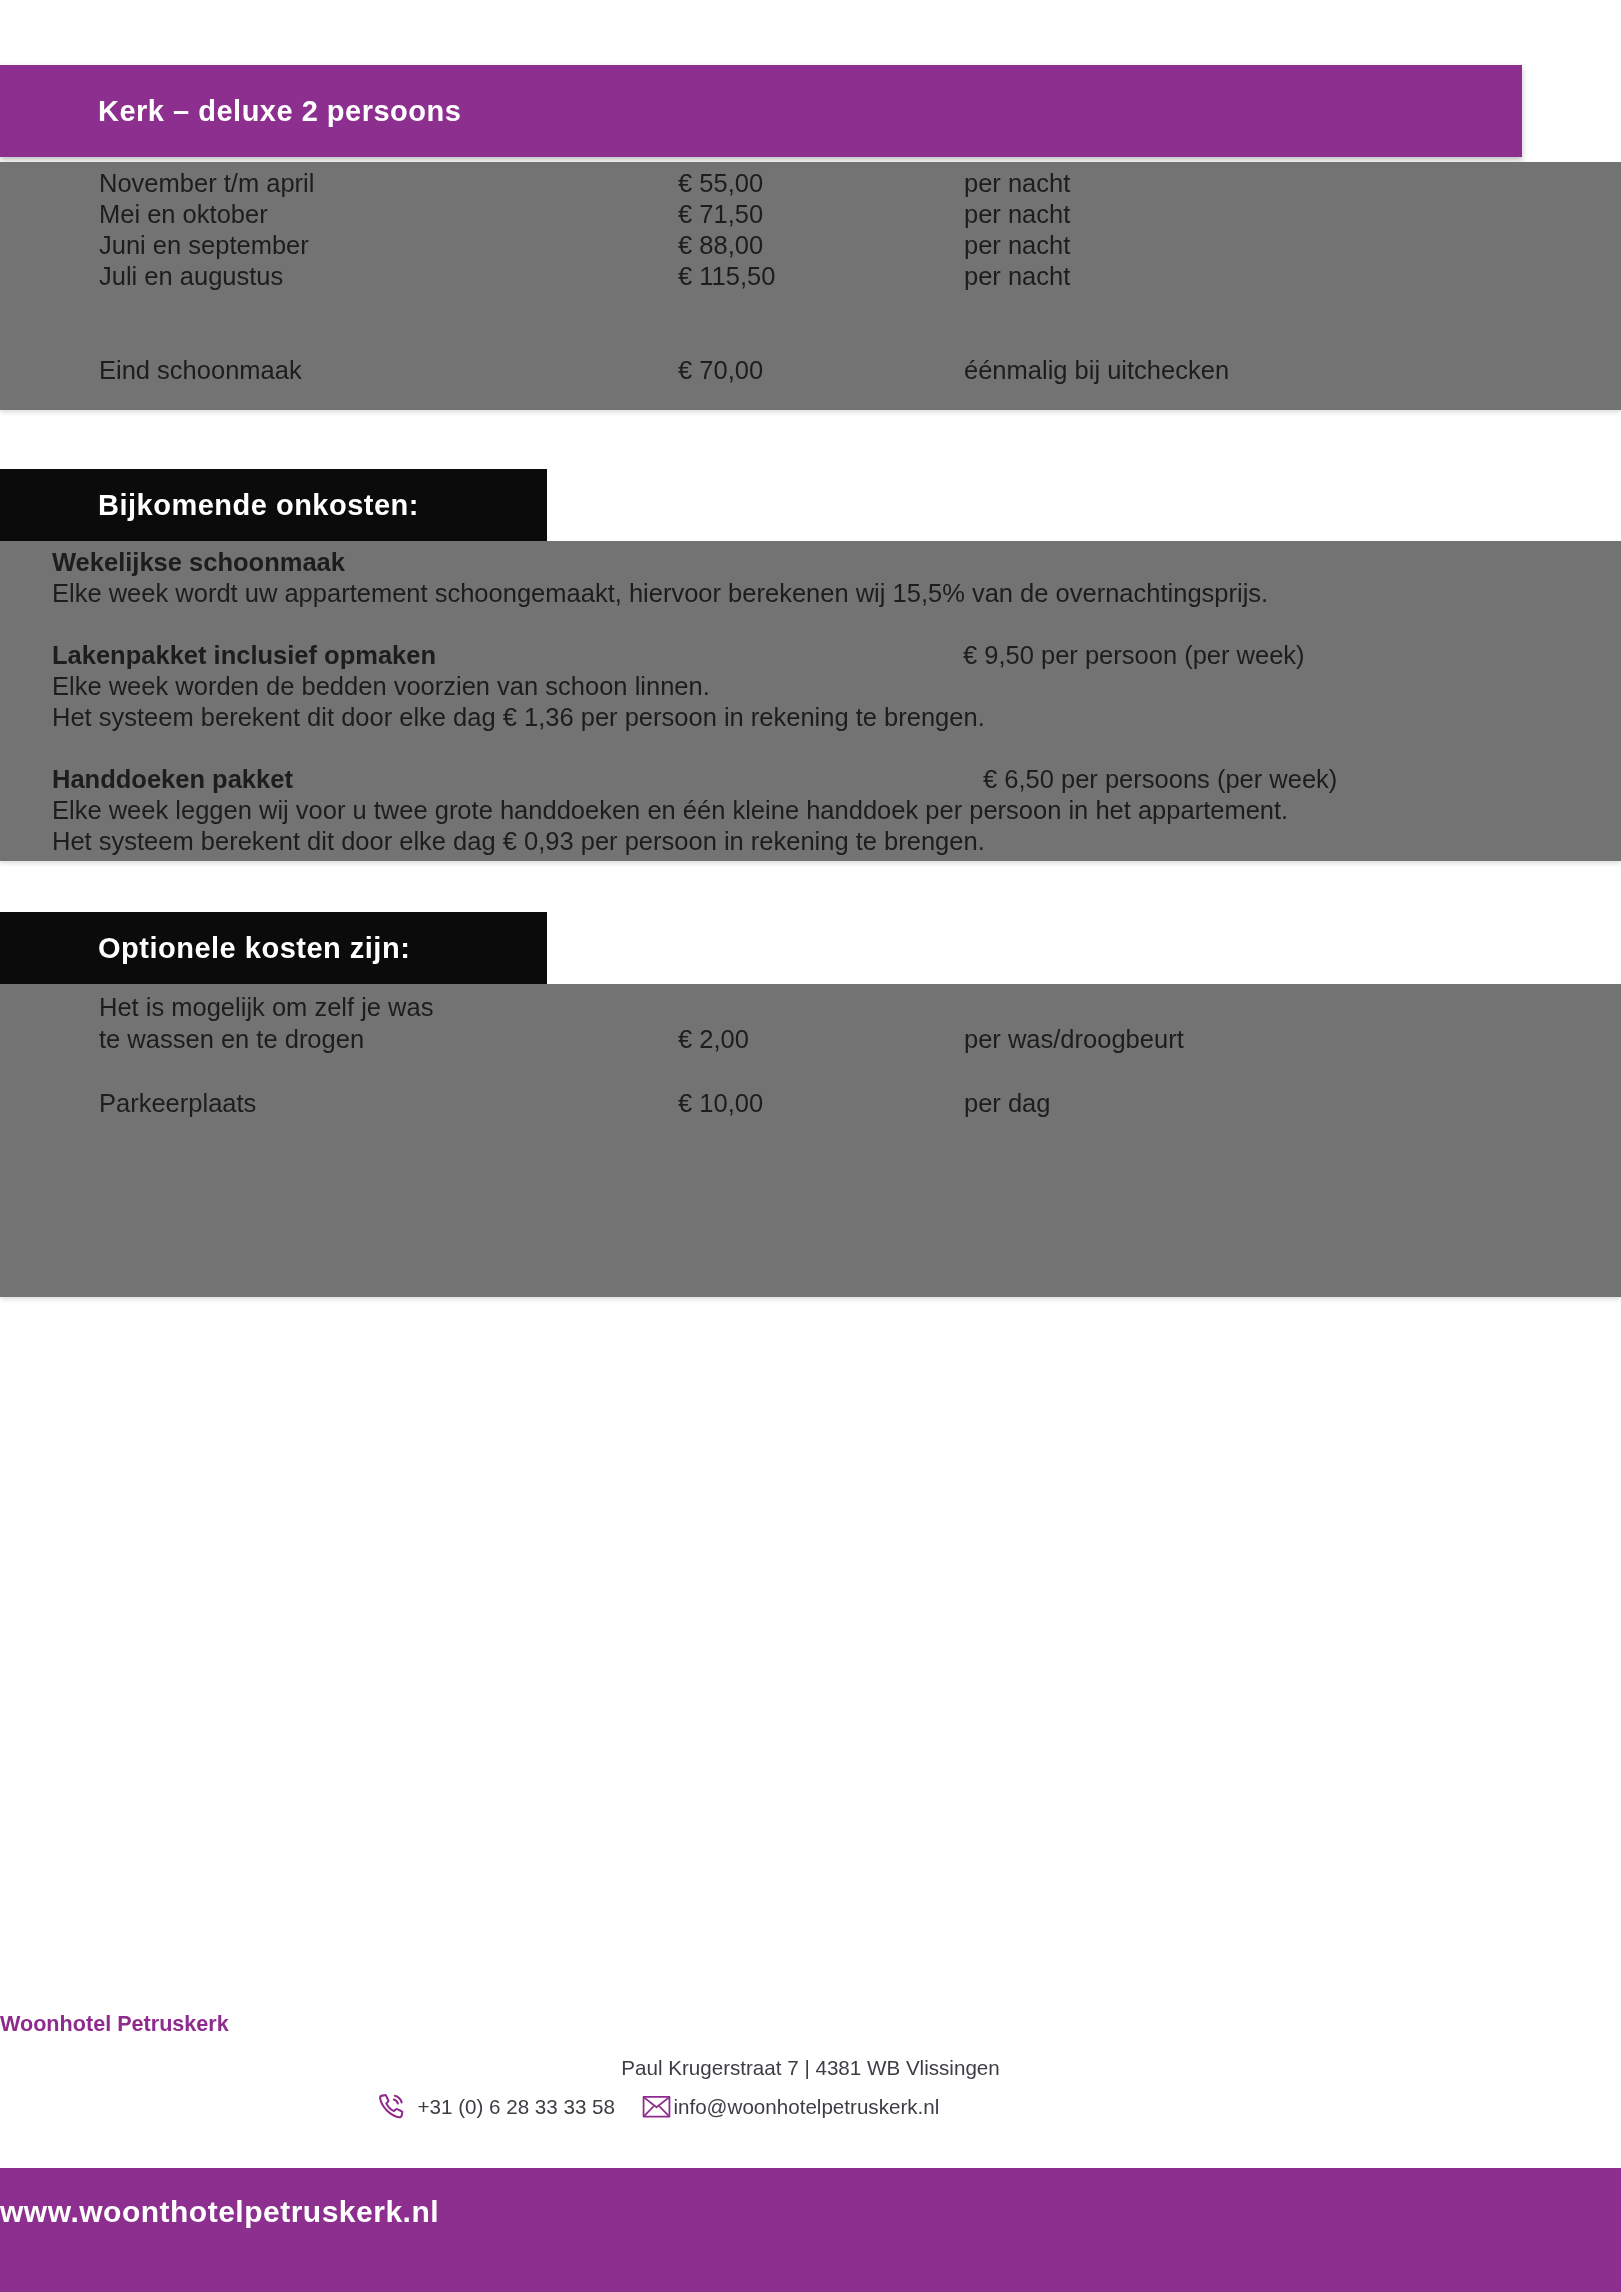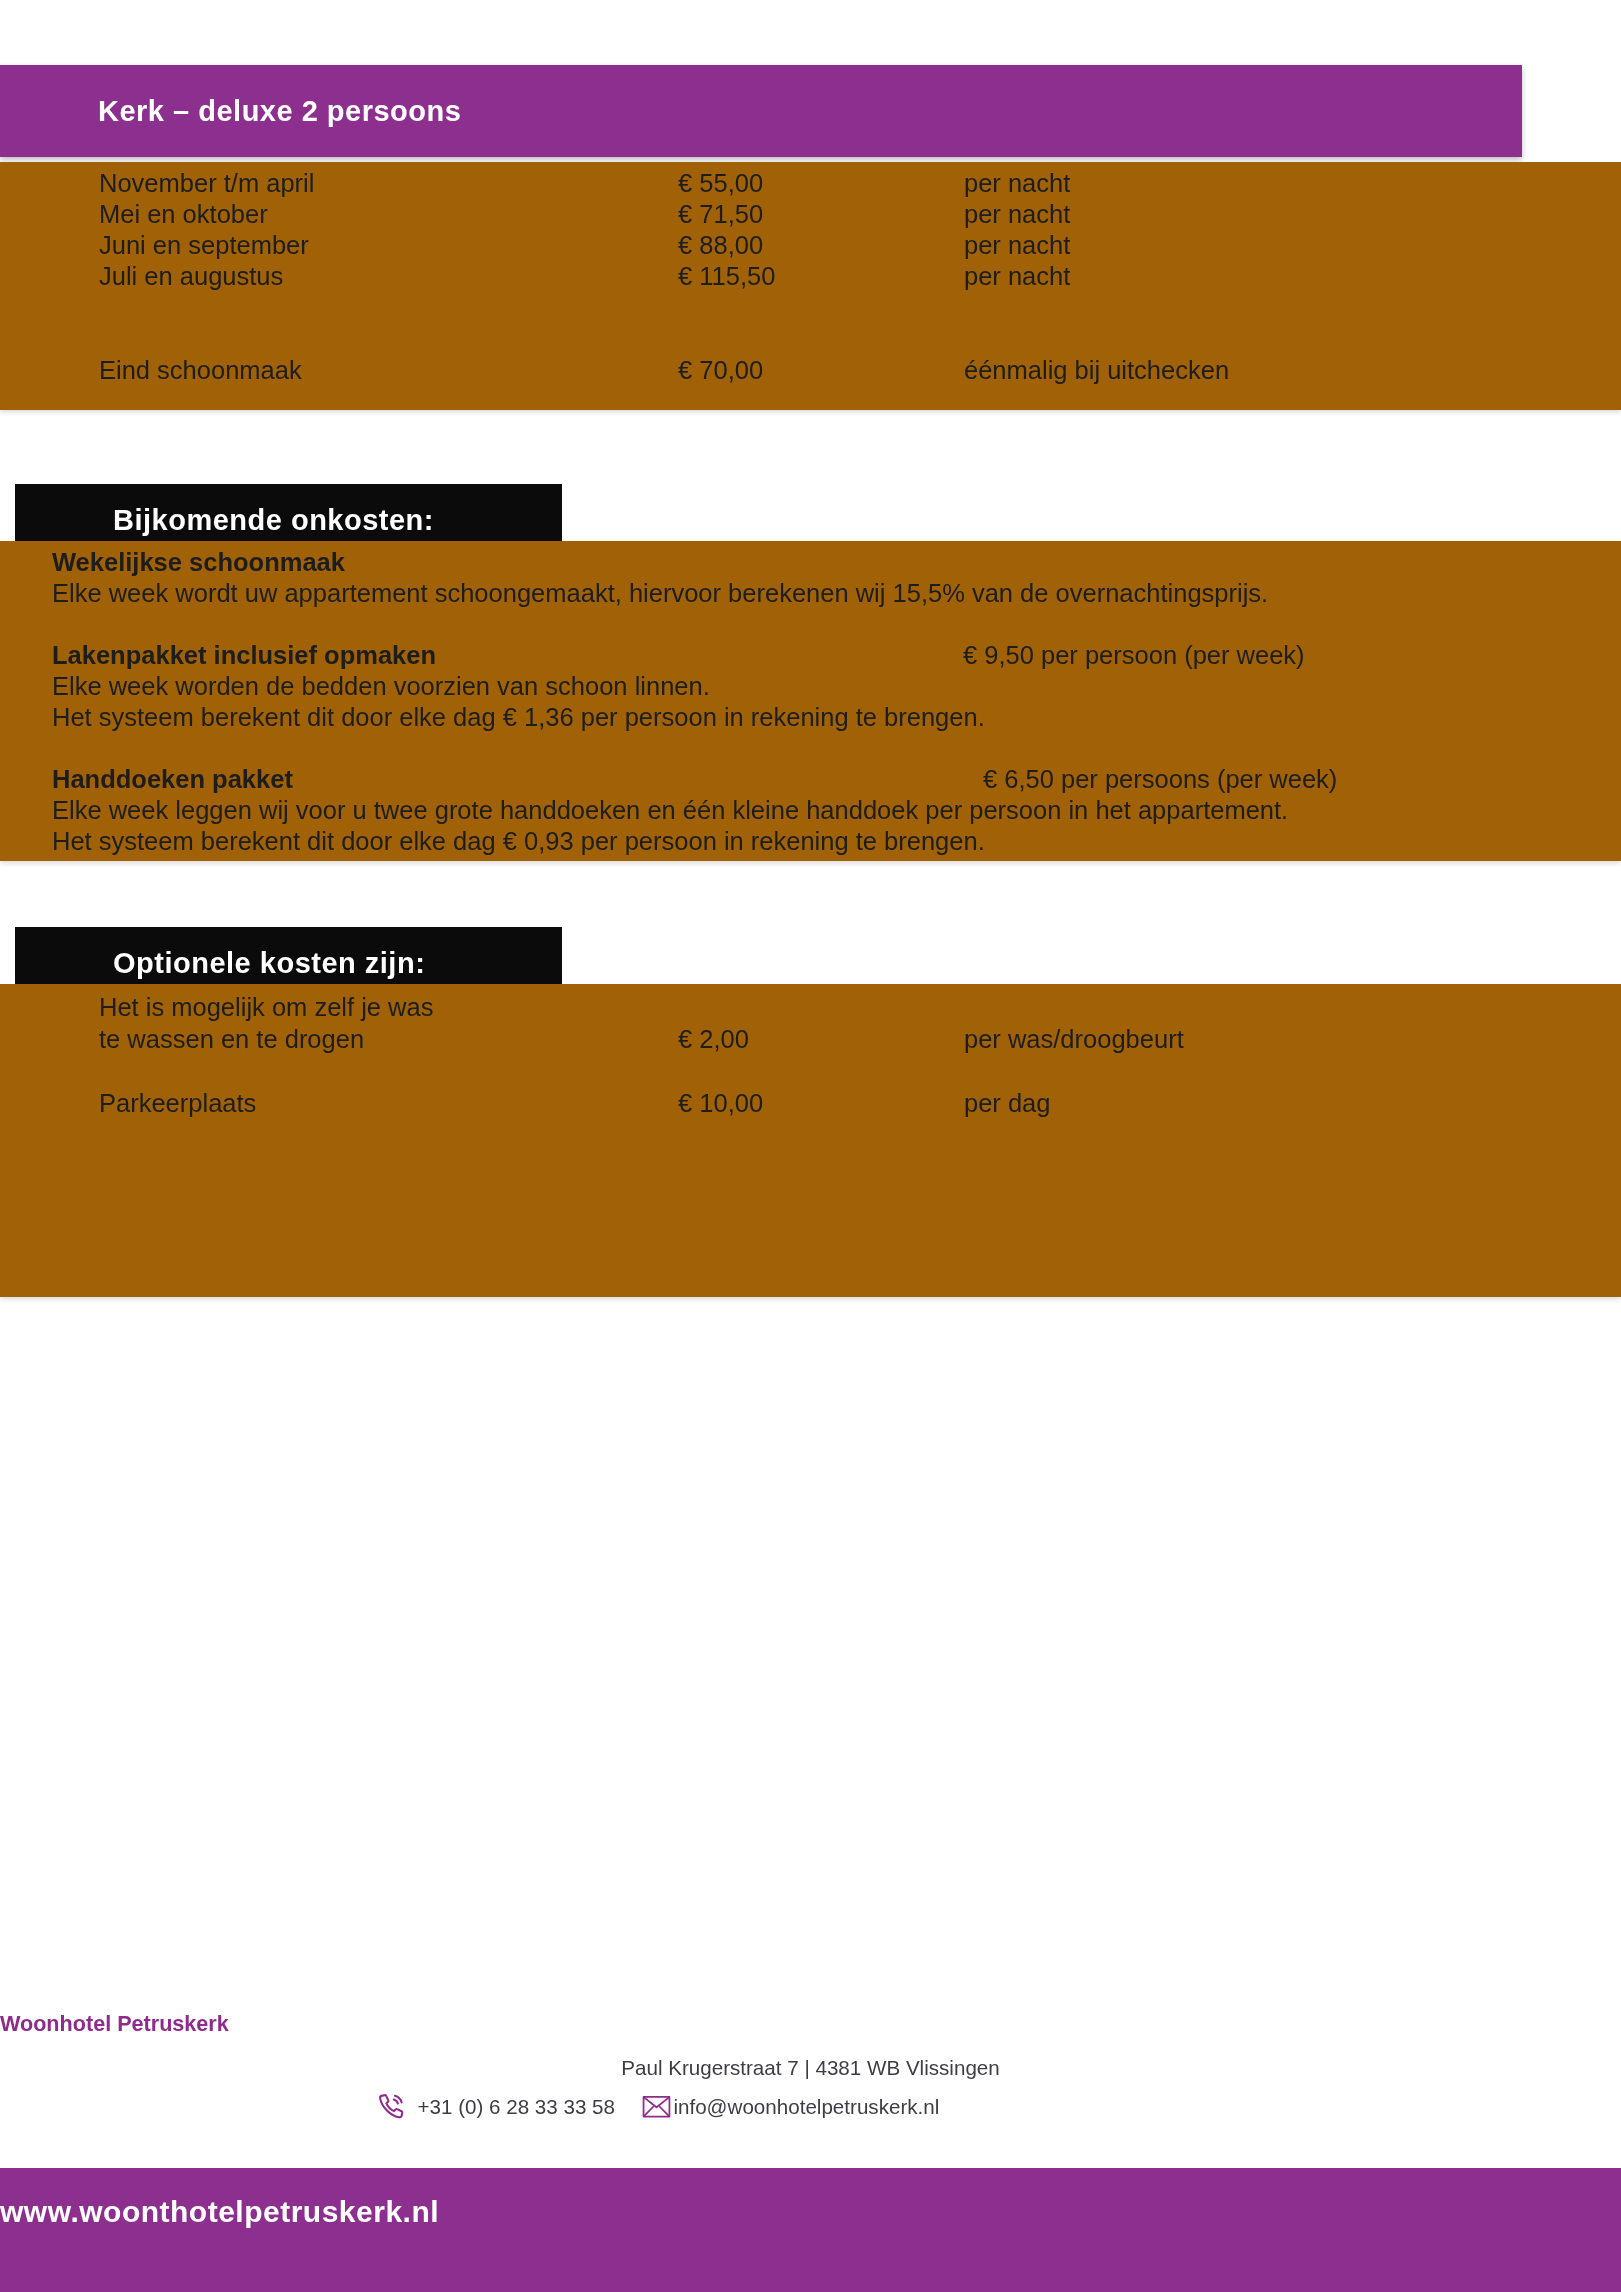--- a/index.html
+++ b/index.html
@@ -20,40 +20,39 @@
     box-shadow:0 2.9px 5.9px rgba(0,0,0,.25);
   }
   .banner-top .banner-title{
     position:absolute; left:98px; top:0;
     line-height:92px; color:#ffffff;
     font-size:29px; font-weight:bold; letter-spacing:0.5px;text-align:center;
   }
   
   .gray{
     position:absolute; left:0; width:1621px;
-    background:#a16207;
+    background:#737373;
     box-shadow:0 2.9px 4.9px rgba(0,0,0,.14);
   }
   .gray1{ top:162px; height:248px; padding-top:5.9px; box-sizing:border-box;}
   .gray2{ top:541px; height:320px; padding-top:5.9px; box-sizing:border-box;}
   .gray3{ top:984px; height:313px; padding-top:6.9px; box-sizing:border-box;}
   
   .trow{ position:relative; height:31px; line-height:31px; font-size:25.5px; }
   .trow33{ height:32px; line-height:32px; }
   .c1{ position:absolute; left:99px; white-space:nowrap; }
   .c2{ position:absolute; left:678px; white-space:nowrap; }
   .c3{ position:absolute; left:964px; white-space:nowrap; }
   .spacer64{ height:63px; }
   .spacer32{ height:31px; }
   .spacer33{ height:32px; }
   
   .black-bar{
-    position:absolute; left:15px; width:547px; height:73px;
+    position:absolute; left:0; width:547px; height:73px;
     background:#0b0b0b;
-    margin-top:15px;
   }
   .bar1{ top:469px; }
   .bar2{ top:912px; }
   .black-bar .bar-heading{
     position:absolute; left:98px; top:0; line-height:73px;
     color:#ffffff; font-size:29px; font-weight:bold; letter-spacing:0.5px;
     white-space:nowrap;
   }
   
   .line{

